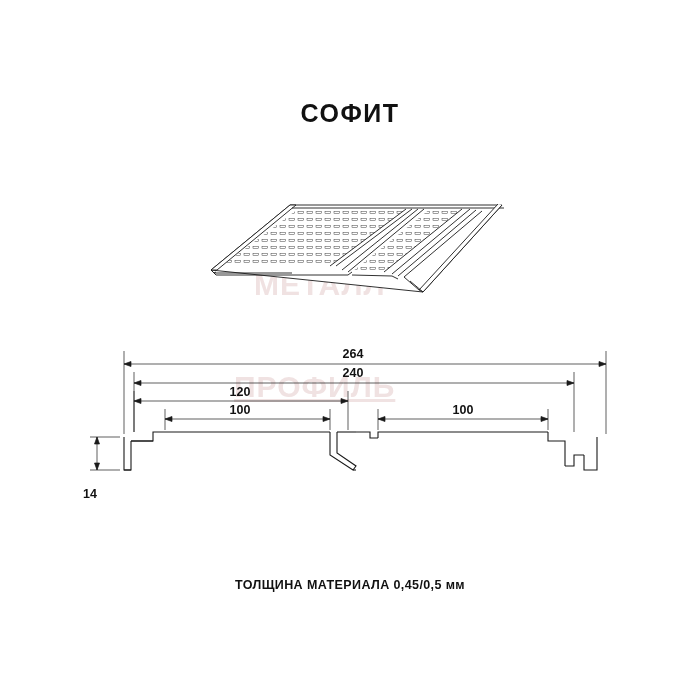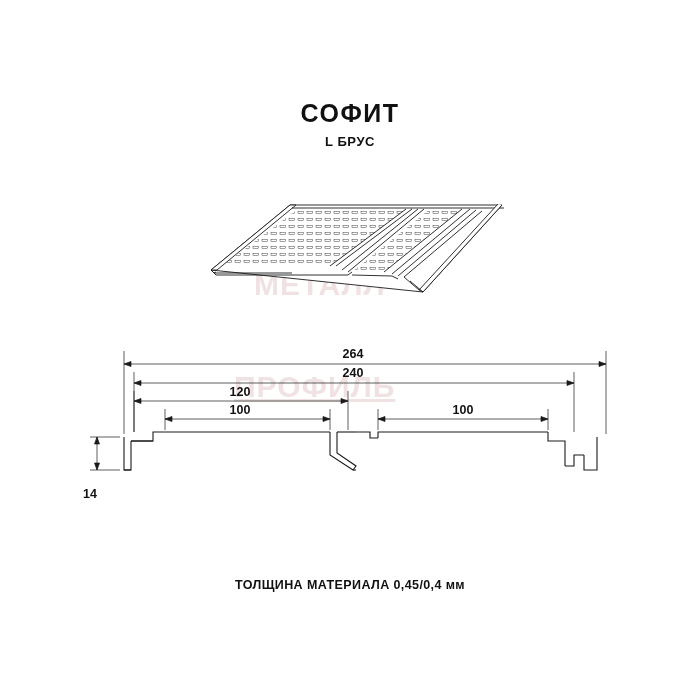--- a/index.html
+++ b/index.html
@@ -81,21 +81,20 @@
   svg { display: block; }
   text { font-family: "Liberation Sans", sans-serif; }
 </style>
 </head>
 <body>
 
 <div class="page">
 
   <div class="title-block">
     <div class="title">СОФИТ</div>
-    <div class="subtitle">L БРУС</div>
   </div>
 
   <div class="watermark">
     <div class="wm-text wm1">МЕТАЛЛ</div>
     <div class="wm-text wm2">ПРОФИЛЬ</div>
   </div>
 
   <svg class="drawing-area" width="700" height="700" viewBox="0 0 700 700">
 
     <defs>
@@ -208,15 +207,15 @@
     <g fill="#111111" font-size="12.5" font-weight="bold">
       <text x="353" y="358" text-anchor="middle">264</text>
       <text x="353" y="377" text-anchor="middle">240</text>
       <text x="240" y="396" text-anchor="middle">120</text>
       <text x="240" y="414" text-anchor="middle">100</text>
       <text x="463" y="414" text-anchor="middle">100</text>
       <text x="90" y="498" text-anchor="middle">14</text>
     </g>
   </svg>
 
-  <div class="footer-note">ТОЛЩИНА МАТЕРИАЛА 0,45/0,4 мм</div>
+  <div class="footer-note">ТОЛЩИНА МАТЕРИАЛА 0,45/0,5 мм</div>
 
 </div>
 
 </body></html>

